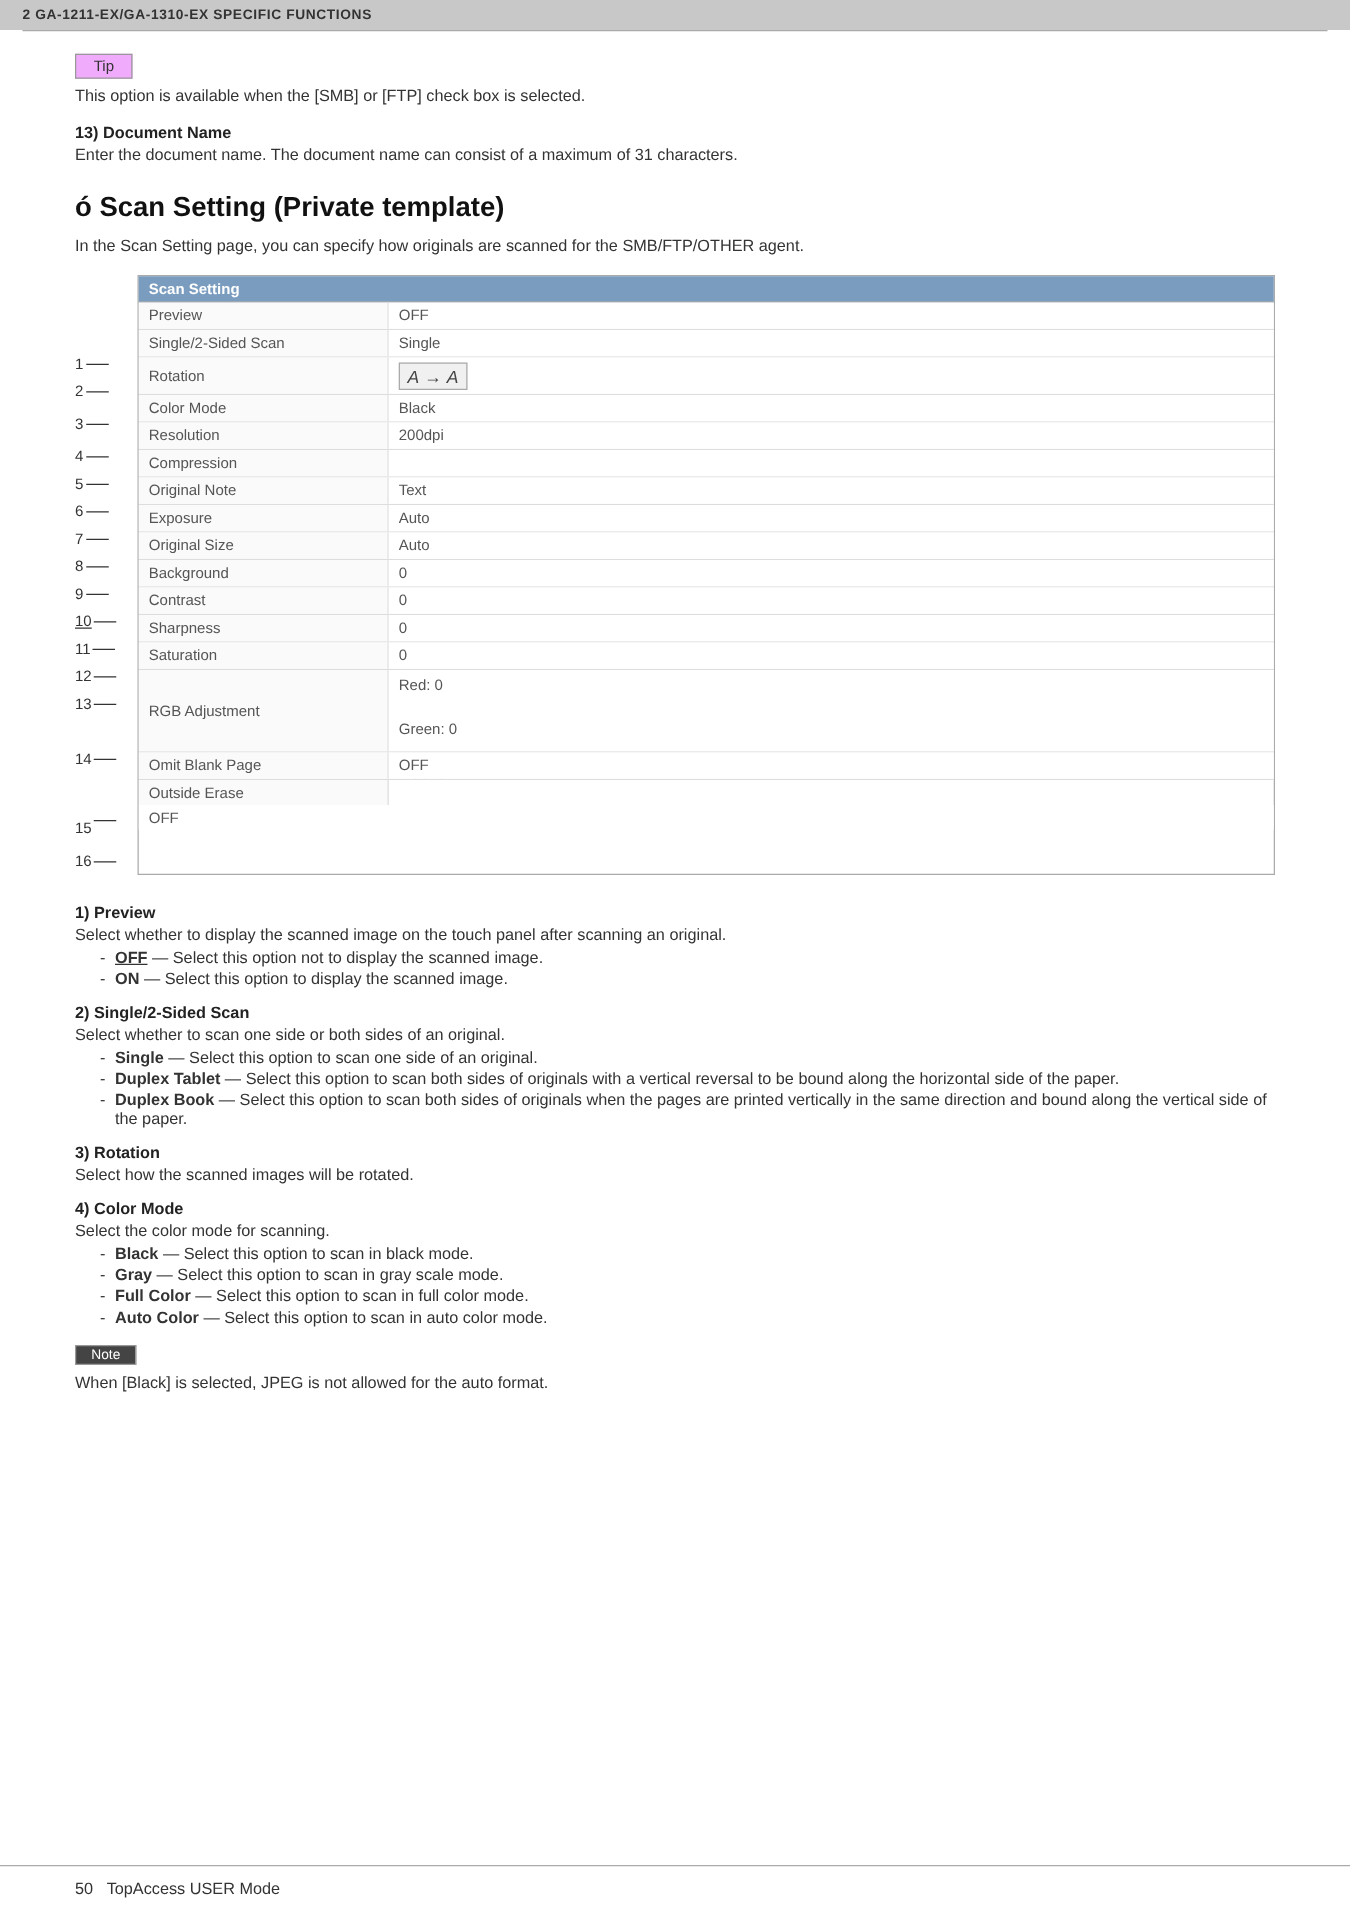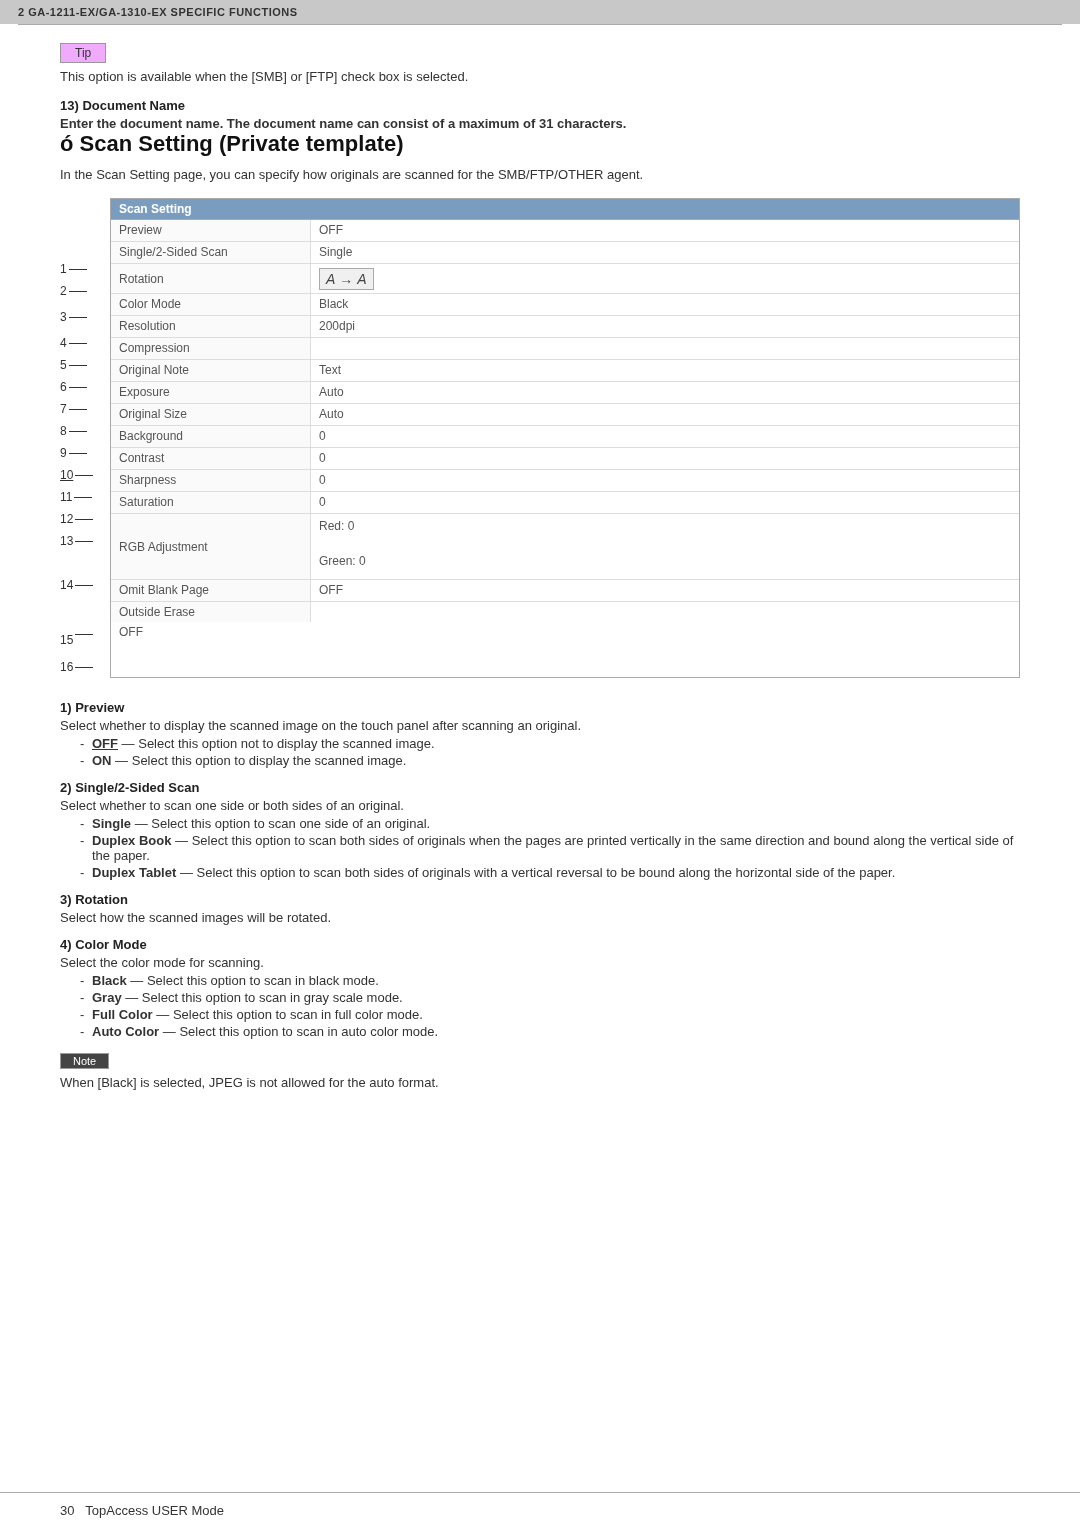--- a/index.html
+++ b/index.html
@@ -55,22 +55,22 @@
 
     
     .doc-name-heading {
       font-weight: bold;
       font-size: 13px;
       margin-bottom: 3px;
     }
 
     .doc-name-text {
       font-size: 13px;
-      color: #333;
-      font-weight: bold;
+      margin-bottom: 22px;
+      color: #333;
     }
 
     
     .section-heading {
       font-size: 22px;
       font-weight: bold;
       margin-bottom: 10px;
       color: #111;
       border-bottom: none;
     }
@@ -545,22 +545,22 @@
       </ul>
     </div>
 
     <div class="num-section">
       <p class="num-section-title">
         <span>2)</span>&nbsp;<span>Single/2-Sided Scan</span>
       </p>
       <p class="num-section-body">Select whether to scan one side or both sides of an original.</p>
       <ul class="bullet-list">
         <li><span class="bold">Single</span><span> — Select this option to scan one side of an original.</span></li>
+        <li><span class="bold">Duplex Tablet</span><span> — Select this option to scan both sides of originals with a vertical reversal to be bound along the horizontal side of the paper.</span></li>
         <li><span class="bold">Duplex Book</span><span> — Select this option to scan both sides of originals when the pages are printed vertically in the same direction and bound along the vertical side of the paper.</span></li>
-        <li><span class="bold">Duplex Tablet</span><span> — Select this option to scan both sides of originals with a vertical reversal to be bound along the horizontal side of the paper.</span></li>
       </ul>
     </div>
 
     <div class="num-section">
       <p class="num-section-title">
         <span>3)</span>&nbsp;<span>Rotation</span>
       </p>
       <p class="num-section-body">Select how the scanned images will be rotated.</p>
     </div>
 
@@ -583,15 +583,15 @@
       </div>
       <p class="note-text">When [Black] is selected, JPEG is not allowed for the auto format.</p>
     </div>
 
   </div>
 
 </div>
 
 <div class="footer">
   <span class="footer-text">
-    <span>30</span>&nbsp;&nbsp;&nbsp;<span>TopAccess USER Mode</span>
+    <span>50</span>&nbsp;&nbsp;&nbsp;<span>TopAccess USER Mode</span>
   </span>
 </div>
 
 </body></html>

